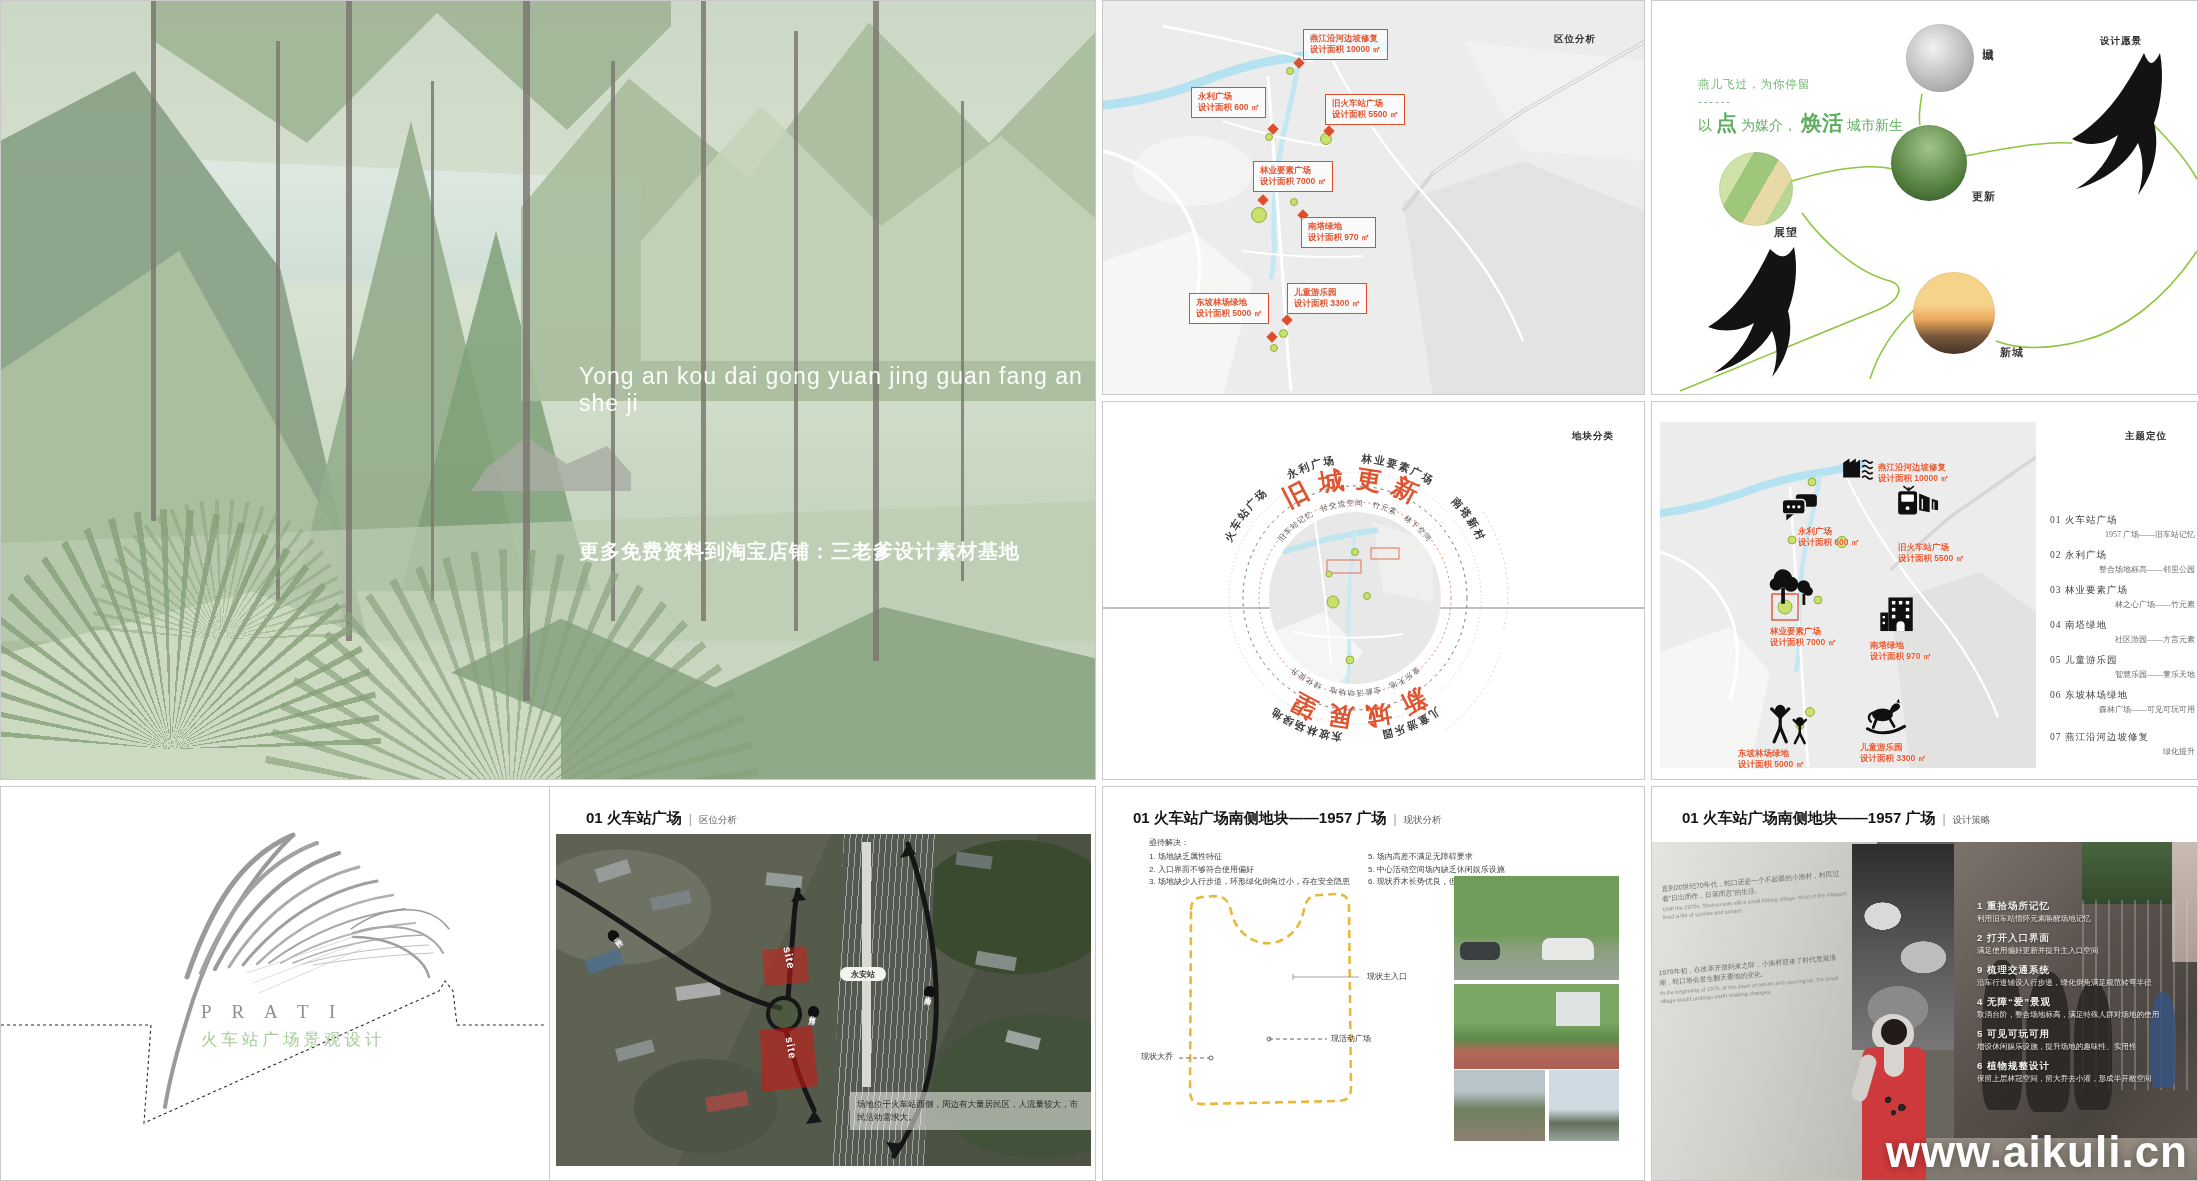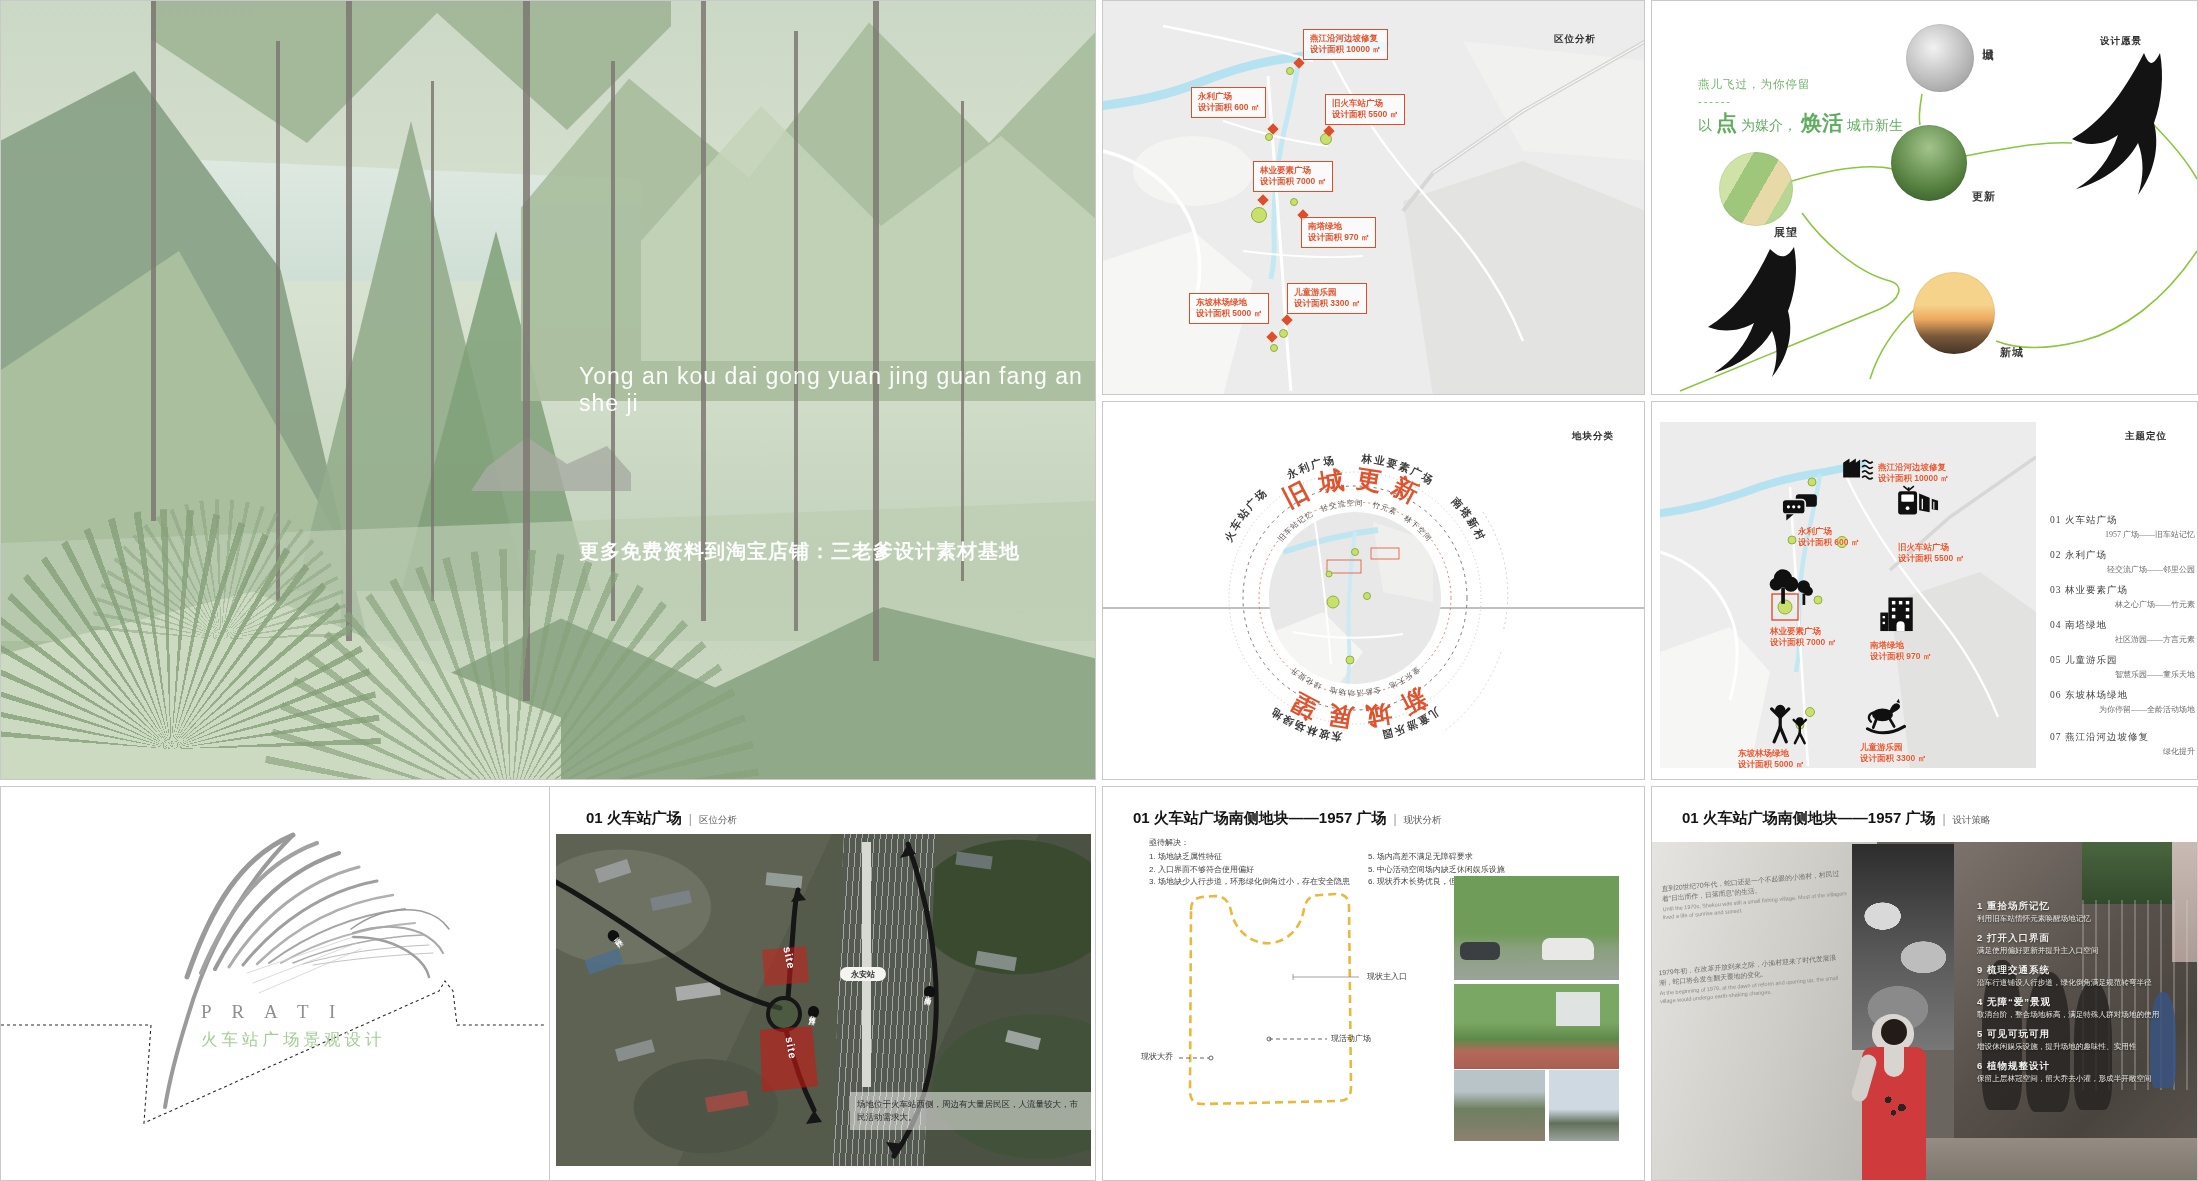--- a/index.html
+++ b/index.html
@@ -456,37 +456,37 @@
         <div>设计面积 5000 ㎡</div>
       </div>
     </div>
     <div class="abs" style="left:398px;top:112px;width:145px;">
       <div class="t-item">
         <div class="l1"><span>01</span> <span>火车站广场</span></div>
         <div class="l2">1957 广场——旧车站记忆</div>
       </div>
       <div class="t-item">
         <div class="l1"><span>02</span> <span>永利广场</span></div>
-        <div class="l2">轻交流广场——邻里公园</div>
+        <div class="l2">整合场地标高——邻里公园</div>
       </div>
       <div class="t-item">
         <div class="l1"><span>03</span> <span>林业要素广场</span></div>
         <div class="l2">林之心广场——竹元素</div>
       </div>
       <div class="t-item">
         <div class="l1"><span>04</span> <span>南塔绿地</span></div>
         <div class="l2">社区游园——方言元素</div>
       </div>
       <div class="t-item">
         <div class="l1"><span>05</span> <span>儿童游乐园</span></div>
         <div class="l2">智慧乐园——童乐天地</div>
       </div>
       <div class="t-item">
         <div class="l1"><span>06</span> <span>东坡林场绿地</span></div>
-        <div class="l2">为你停留——全龄活动场地</div>
+        <div class="l2">森林广场——可见可玩可用</div>
       </div>
       <div class="t-item" style="margin-top:16px;">
         <div class="l1"><span>07</span> <span>燕江沿河边坡修复</span></div>
         <div class="l2">绿化提升</div>
       </div>
     </div>
     <div class="corner-label" style="right:30px;top:28px;">主题定位</div>
   </div>
 
   <div class="slide prati">
@@ -663,13 +663,14 @@
           <div class="sd">增设休闲娱乐设施，提升场地的趣味性、实用性</div>
         </div>
         <div class="str-item">
           <div class="st">6 植物规整设计</div>
           <div class="sd">保留上层林冠空间，留大乔去小灌，形成半开敞空间</div>
         </div>
       </div>
     </div>
   </div>
 
+  <div class="watermark">www.aikuli.cn</div>
 </div>
 
 </body></html>

